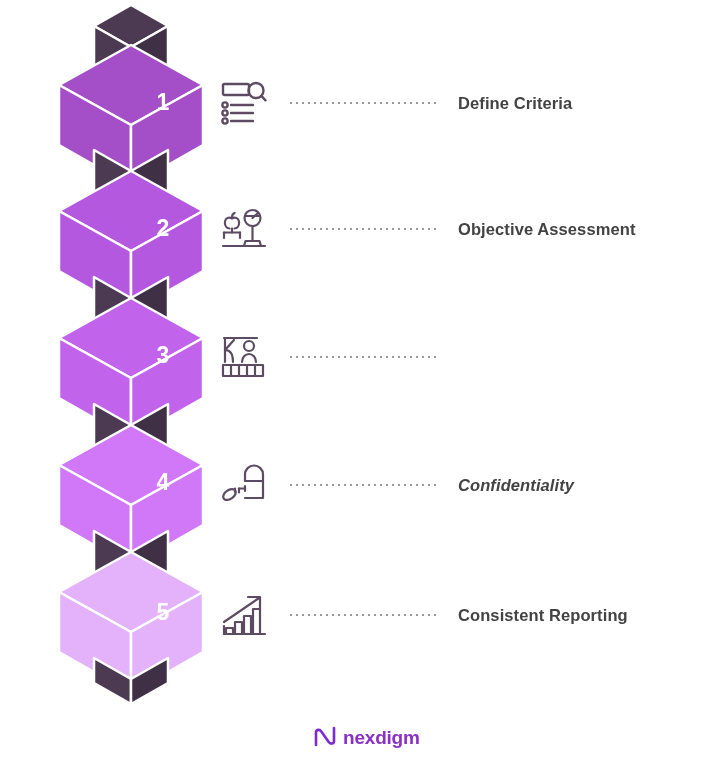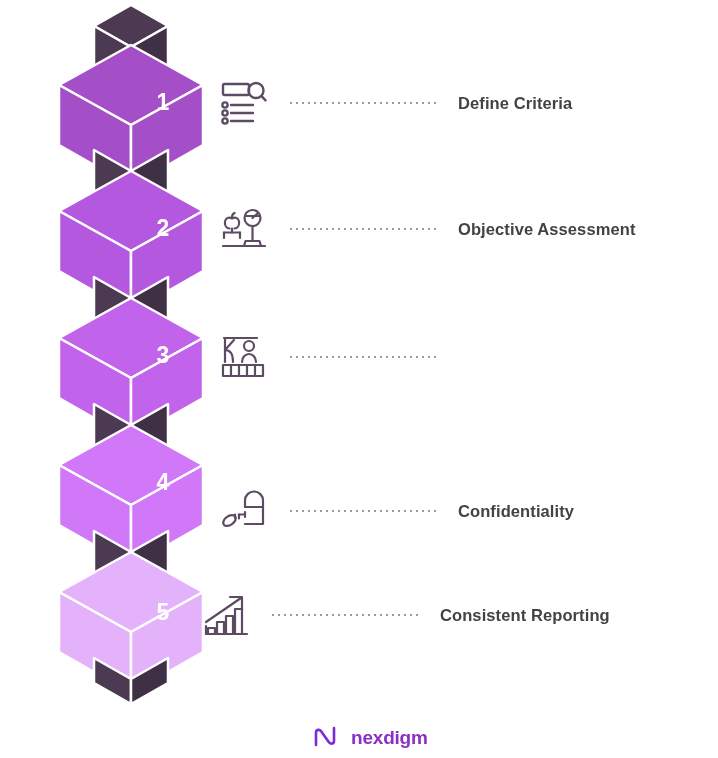--- a/index.html
+++ b/index.html
@@ -38,21 +38,21 @@
     font-weight:bold;
     color:#434343;
     white-space:nowrap;
     letter-spacing:.1px;
   }
 
   
   #logo{
     position:absolute;
     left:312px;top:724px;
-    display:flex;align-items:center;gap:13px;
+    display:flex;align-items:center;gap:5px;
   }
   #logo .mark{width:26px;height:26px;display:block;}
   #logo .word{
     font-size:19px;
     font-weight:bold;
     color:#8b2fc9;
     letter-spacing:-.2px;
     line-height:1;
   }
 </style>
@@ -201,41 +201,41 @@
         <rect x="2" y="31" width="40" height="11"></rect>
         <line x1="10" y1="31" x2="10" y2="42"></line>
         <line x1="18" y1="31" x2="18" y2="42"></line>
         <line x1="26" y1="31" x2="26" y2="42"></line>
         <line x1="34" y1="31" x2="34" y2="42"></line>
       </svg>
     </div>
     <div class="dots"></div>
   </div>
 
-  <div class="row" style="left:218px;top:481px;">
+  <div class="row" style="left:218px;top:455px;font-style:italic;">
     <div class="icon-box">
       <svg width="46" height="46" viewBox="0 0 46 46" fill="none" stroke="#5d4b63" stroke-width="2.2" stroke-linecap="round" stroke-linejoin="round">
 
         <path d="M24 19v-6.5a9 9 0 0 1 18 0V19"></path>
 
         <path d="M24 19h18v17H24"></path>
 
         <path d="M24 24v5"></path>
         <path d="M24 26.5h-6"></path>
         <path d="M18 26.5v4"></path>
         <path d="M14 26.5v3.5"></path>
 
         <ellipse cx="8.5" cy="32.5" rx="7" ry="4.4" transform="rotate(-35 8.5 32.5)"></ellipse>
       </svg>
     </div>
     <div class="dots"></div>
     <div class="label">Confidentiality</div>
   </div>
 
-  <div class="row" style="left:200px;top:585px;justify-content:center;">
+  <div class="row" style="left:218px;top:585px;justify-content:center;">
     <div class="icon-box">
       <svg width="46" height="46" viewBox="0 0 46 46" fill="none" stroke="#5d4b63" stroke-width="2.2" stroke-linecap="round" stroke-linejoin="round">
 
         <line x1="3" y1="30" x2="38" y2="6"></line>
         <polyline points="27,5 39,5 39,17"></polyline>
 
         <line x1="3" y1="42" x2="44" y2="42"></line>
         <line x1="3" y1="34" x2="3" y2="42"></line>
 
         <rect x="5" y="36" width="7" height="6"></rect>

